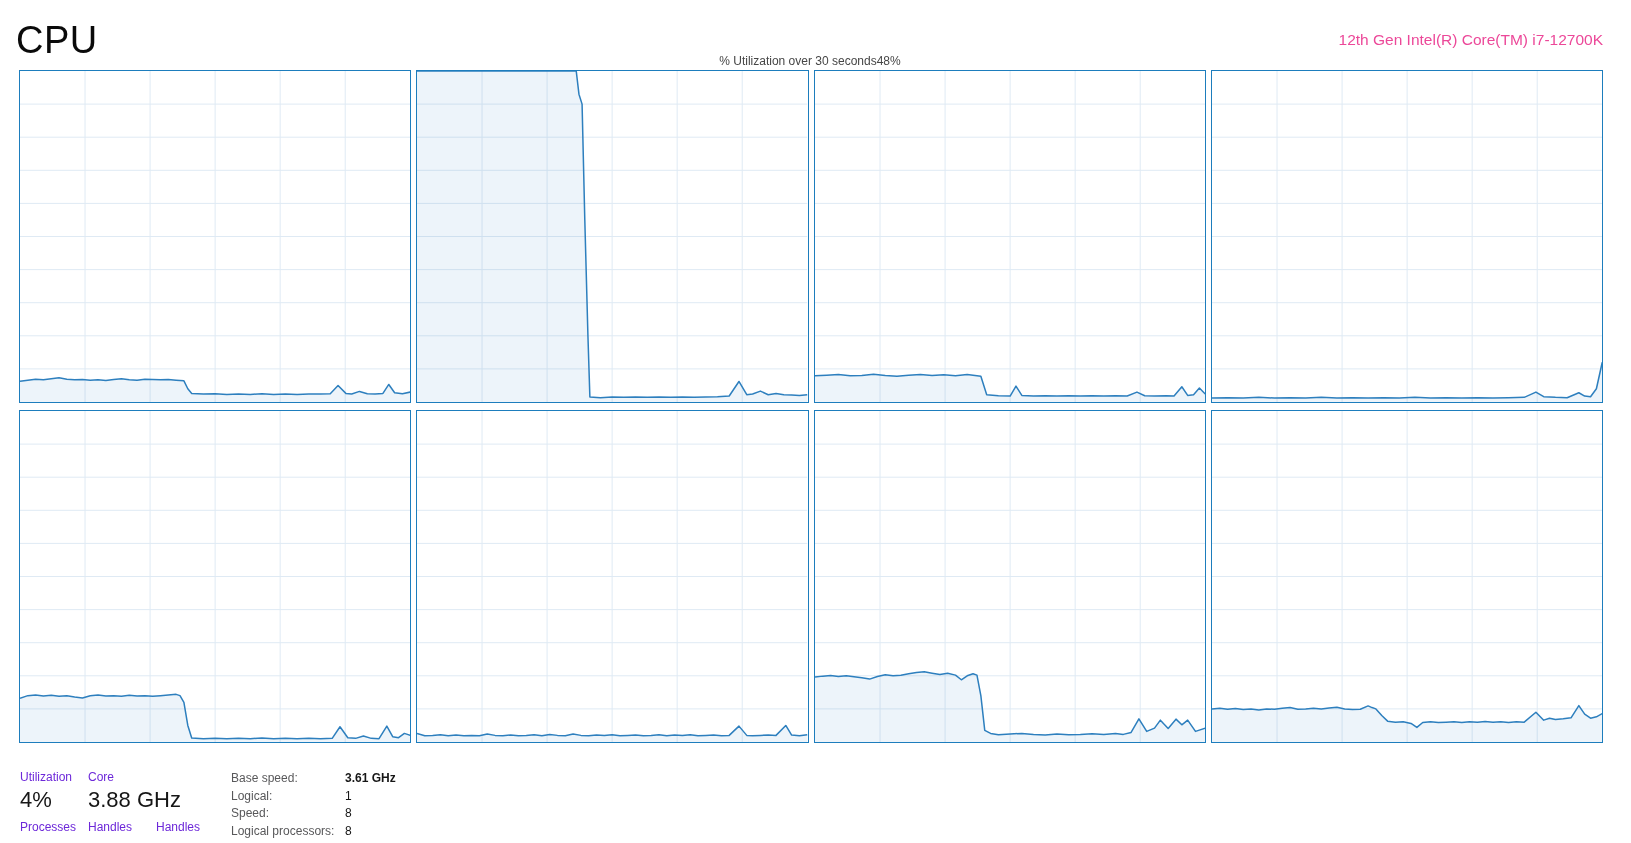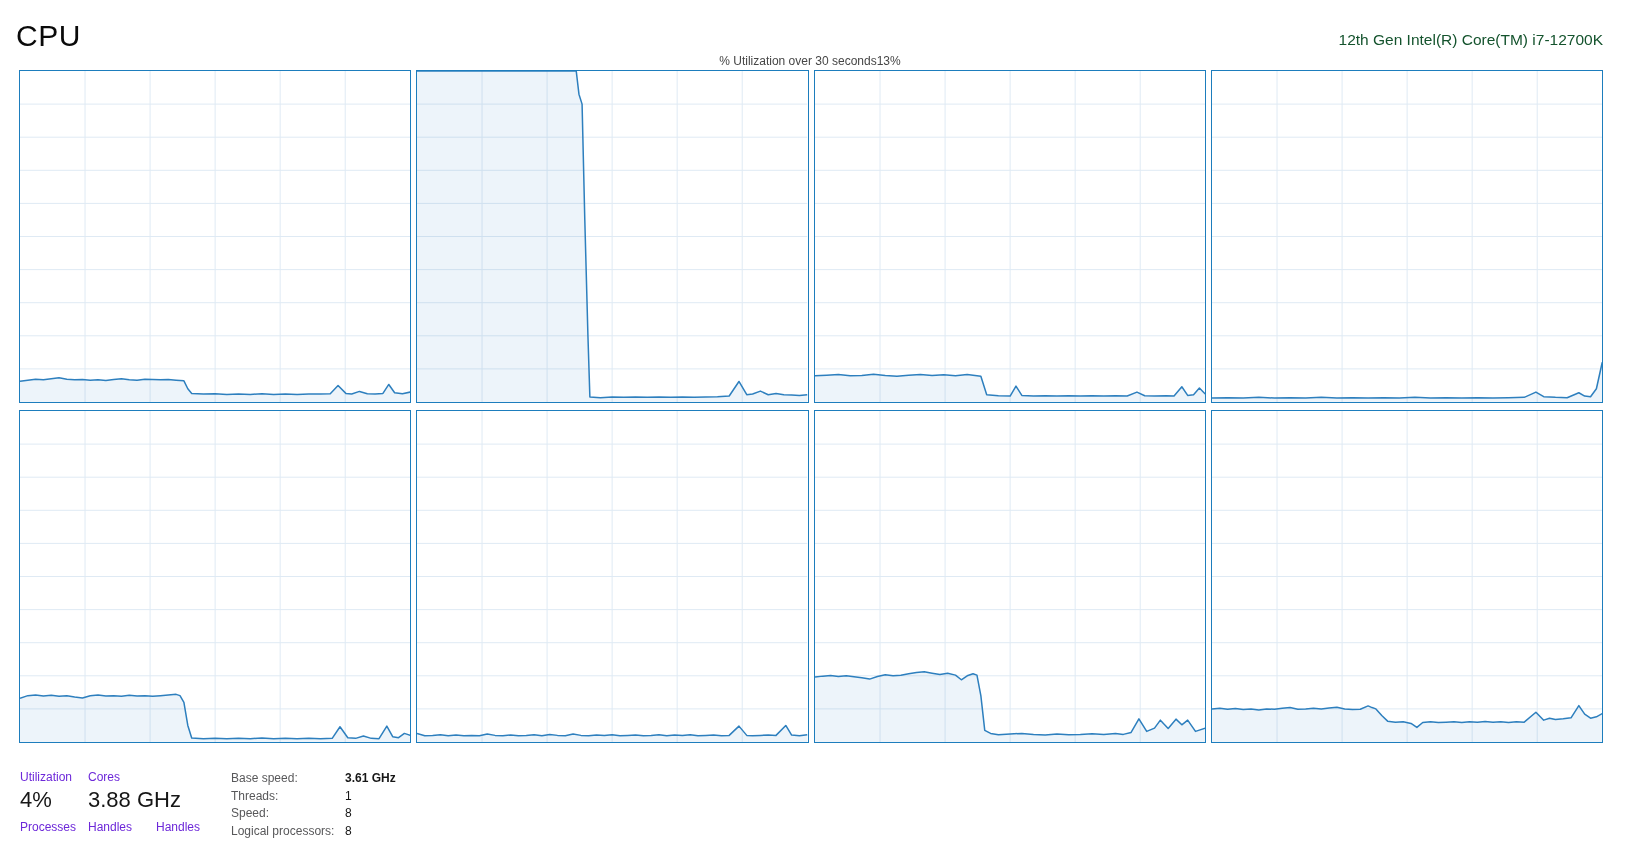--- a/index.html
+++ b/index.html
@@ -5,26 +5,26 @@
   * { margin: 0; padding: 0; box-sizing: border-box; }
   html, body {
     width: 1631px; height: 843px;
     background: #ffffff;
     overflow: hidden;
     font-family: "Liberation Sans", "DejaVu Sans", sans-serif;
     position: relative;
   }
   .page-title {
     position: absolute; left: 16px; top: 19px;
-    font-size: 30px; font-weight: 400; color: #0a0a0a;
+    font-size: 38px; font-weight: 400; color: #0a0a0a;
     letter-spacing: 0.5px;
   }
   .cpu-name {
     position: absolute; right: 28px; top: 31px;
-    font-size: 15.5px; font-weight: 400; color: #14532d;
+    font-size: 15.5px; font-weight: 400; color: #ec4899;
   }
   .subheader {
     position: absolute; left: 17px; right: 28px; top: 54px;
     display: flex; justify-content: center;
     font-size: 12px; color: #464646;
   }
   .graphs-grid {
     position: absolute; left: 19px; top: 70px;
     width: 1584px; height: 673px;
     display: grid;
@@ -60,21 +60,21 @@
   .detail-row.first .d-value { font-weight: 700; text-align: center; }
 </style>
 </head>
 <body>
 
 <h1 class="page-title">CPU</h1>
 <div class="cpu-name">12th Gen Intel(R) Core(TM) i7-12700K</div>
 
 <div class="subheader">
   <span>% Utilization over 30 seconds</span>
-  <span>13%</span>
+  <span>48%</span>
 </div>
 
 <div class="graphs-grid">
   <div class="core-graph">
       <svg viewBox="0 0 100 100" preserveAspectRatio="none">
         <line x1="16.666666666666668" y1="0" x2="16.666666666666668" y2="100" stroke="#dfeaf4" stroke-width="1" vector-effect="non-scaling-stroke"></line>
         <line x1="33.333333333333336" y1="0" x2="33.333333333333336" y2="100" stroke="#dfeaf4" stroke-width="1" vector-effect="non-scaling-stroke"></line>
         <line x1="50" y1="0" x2="50" y2="100" stroke="#dfeaf4" stroke-width="1" vector-effect="non-scaling-stroke"></line>
         <line x1="66.66666666666667" y1="0" x2="66.66666666666667" y2="100" stroke="#dfeaf4" stroke-width="1" vector-effect="non-scaling-stroke"></line>
         <line x1="83.33333333333333" y1="0" x2="83.33333333333333" y2="100" stroke="#dfeaf4" stroke-width="1" vector-effect="non-scaling-stroke"></line>
@@ -232,35 +232,35 @@
       </svg>
     </div>
 </div>
 
 <div class="stats">
   <div class="col-util">
     <div class="stat-label">Utilization</div>
     <div class="stat-big">4%</div>
   </div>
   <div class="col-speed">
-    <div class="stat-label">Cores</div>
+    <div class="stat-label">Core</div>
     <div class="stat-big">3.88 GHz</div>
   </div>
   <div class="row2-labels">
     <div class="stat-label lbl-processes">Processes</div>
     <div class="stat-label lbl-threads">Handles</div>
     <div class="stat-label lbl-handles">Handles</div>
   </div>
   <div class="details">
     <div class="detail-row first">
       <span class="d-label">Base speed:</span>
       <span class="d-value">3.61 GHz</span>
     </div>
     <div class="detail-row">
-      <span class="d-label">Threads:</span>
+      <span class="d-label">Logical:</span>
       <span class="d-value">1</span>
     </div>
     <div class="detail-row">
       <span class="d-label">Speed:</span>
       <span class="d-value">8</span>
     </div>
     <div class="detail-row">
       <span class="d-label">Logical processors:</span>
       <span class="d-value">8</span>
     </div>

